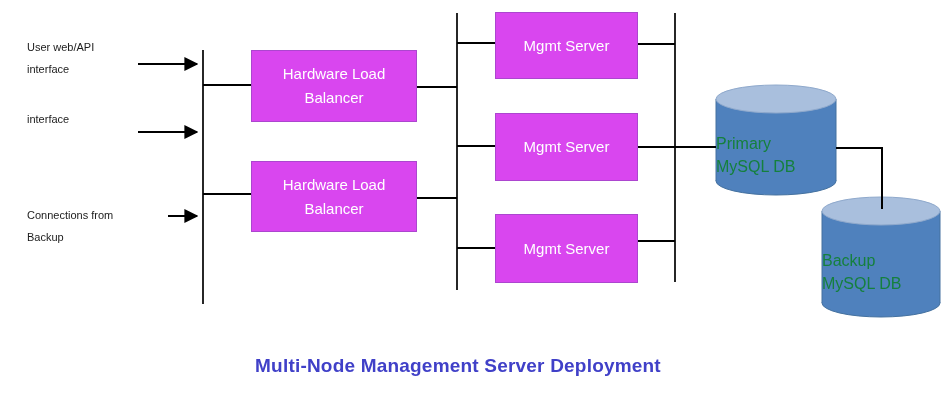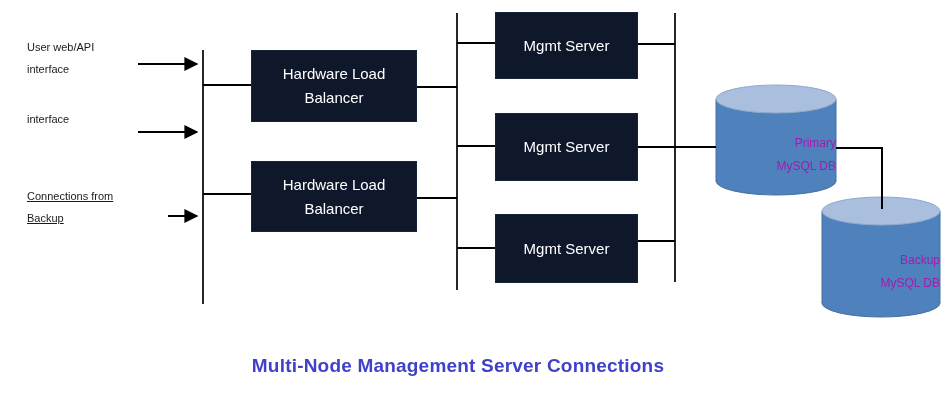--- a/index.html
+++ b/index.html
@@ -24,50 +24,50 @@
     position: absolute;
     left: 27px;
     color: #1b1b1b;
     font-size: 11px;
     line-height: 22px;
     white-space: nowrap;
   }
   .src-label span { display: block; }
   .src-1 { top: 36px; }
   .src-2 { top: 108px; }
-  .src-3 { top: 185px; text-decoration: underline; }
+  .src-3 { top: 204px; }
 
   
   .node-box {
     position: absolute;
-    background: #0f172a;
+    background: #d946ef;
     border: 1px solid rgba(40, 70, 110, 0.25);
     box-sizing: border-box;
     color: #ffffff;
     font-size: 15px;
     line-height: 24px;
     display: flex;
     flex-direction: column;
     align-items: center;
     justify-content: center;
     text-align: center;
   }
   .lb-1 { left: 251px; top: 50px;  width: 166px; height: 72px; }
   .lb-2 { left: 251px; top: 161px; width: 166px; height: 71px; }
   .ms-1 { left: 495px; top: 12px;  width: 143px; height: 67px; }
   .ms-2 { left: 495px; top: 113px; width: 143px; height: 68px; }
   .ms-3 { left: 495px; top: 214px; width: 143px; height: 69px; }
 
   
   .db-label {
     position: absolute;
-    color: #a21caf;
-    font-size: 12px;
+    color: #15803d;
+    font-size: 16px;
     line-height: 23px;
-    text-align: right;
+    text-align: left;
   }
   .db-label span { display: block; }
   .db-primary { left: 716px; top: 132px; width: 120px; }
   .db-backup  { left: 822px; top: 249px; width: 118px; }
 
   .diagram-title {
     position: absolute;
     left: 0;
     top: 355px;
     width: 916px;
@@ -166,15 +166,15 @@
 
   <div class="db-label db-primary">
     <span>Primary</span>
     <span>MySQL DB</span>
   </div>
   <div class="db-label db-backup">
     <span>Backup</span>
     <span>MySQL DB</span>
   </div>
 
-  <div class="diagram-title">Multi-Node Management Server Connections</div>
+  <div class="diagram-title">Multi-Node Management Server Deployment</div>
 
 </div>
 
 </body></html>

